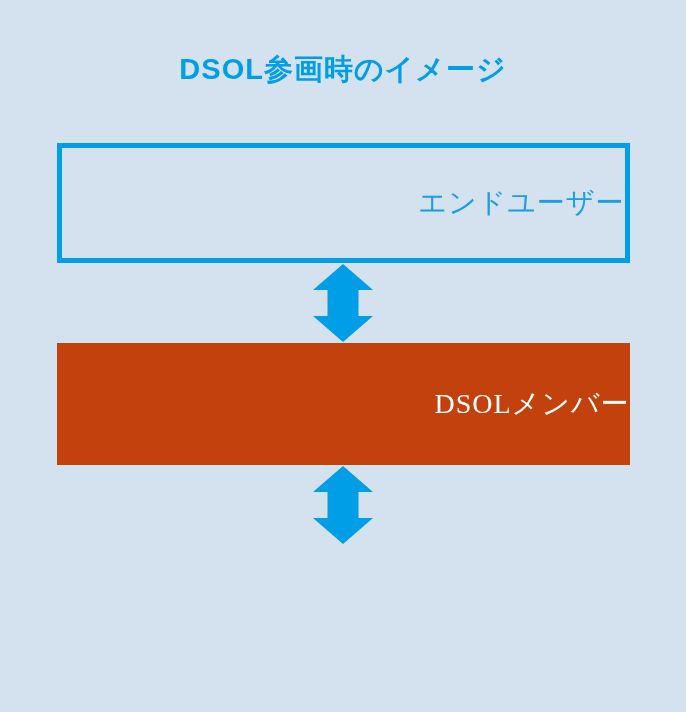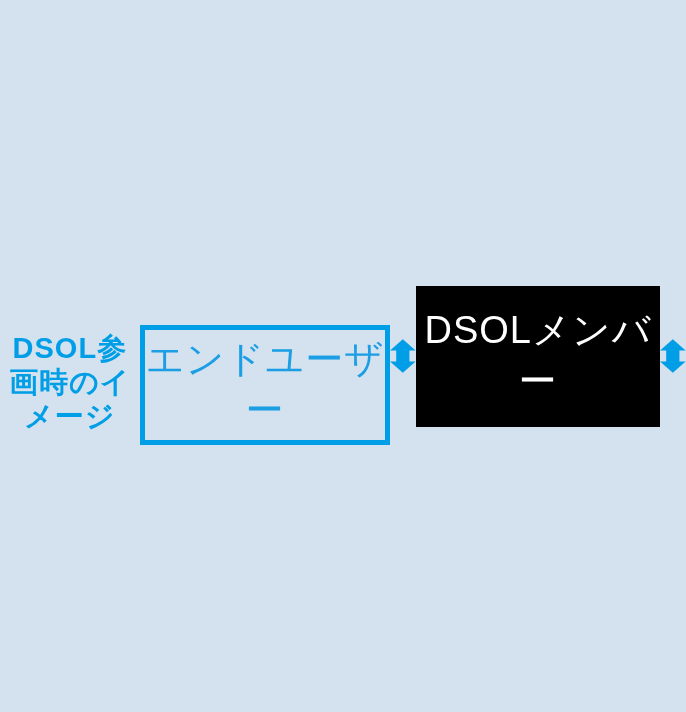--- a/index.html
+++ b/index.html
@@ -10,53 +10,54 @@
     width: 686px;
     height: 712px;
     background: #d3e2ee;
     font-family: "Liberation Sans", "DejaVu Sans", sans-serif;
     overflow: hidden;
   }
   .canvas {
     width: 686px;
     height: 712px;
     display: flex;
-    flex-direction: row;
+    flex-direction: column;
     align-items: center;
     box-sizing: border-box;
   }
   .diagram-title {
     margin-top: 52px;
     font-size: 29px;
     line-height: 34px;
     font-weight: bold;
     color: #009ee7;
     letter-spacing: 1px;
     text-align: center;
   }
   .node-box {
     width: 573px;
     box-sizing: border-box;
     display: flex;
     align-items: center;
-    justify-content: flex-start;
-    font-size: 38px;
+    justify-content: flex-end;
+    font-size: 28px;
     letter-spacing: 1px;
     text-align: center;
   }
   .node-box.outlined {
     height: 120px;
     border: 5px solid #009ee7;
     background: transparent;
     color: #1b9ee4;
   }
   .node-box.filled {
-    height: 141px;
-    background: #000000;
+    height: 122px;
+    background: #c2410c;
     color: #ffffff;
+    font-family: Liberation Serif, serif;
   }
   .node-box.first {
     margin-top: 57px;
   }
   .connector {
     margin: 1px 0;
     width: 60px;
     height: 78px;
     display: block;
   }

